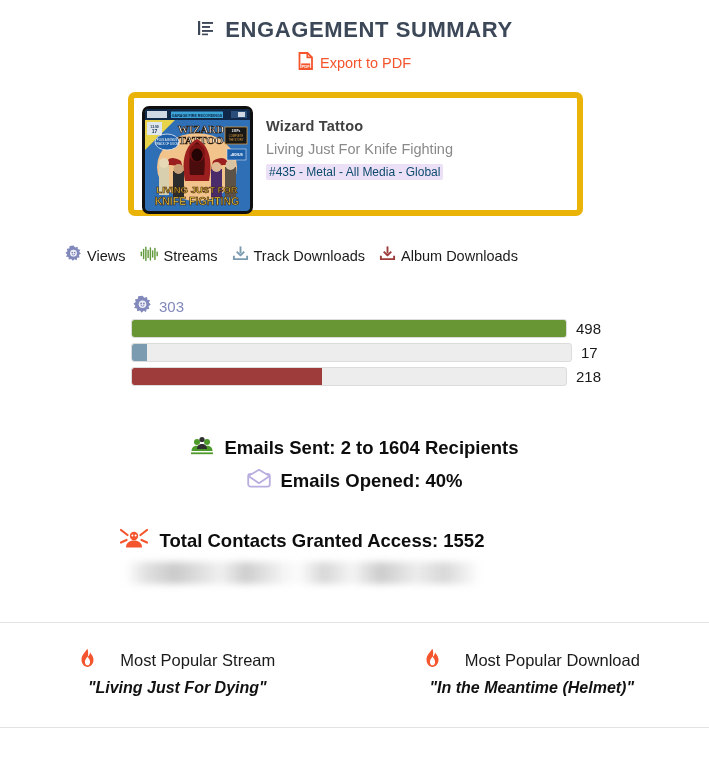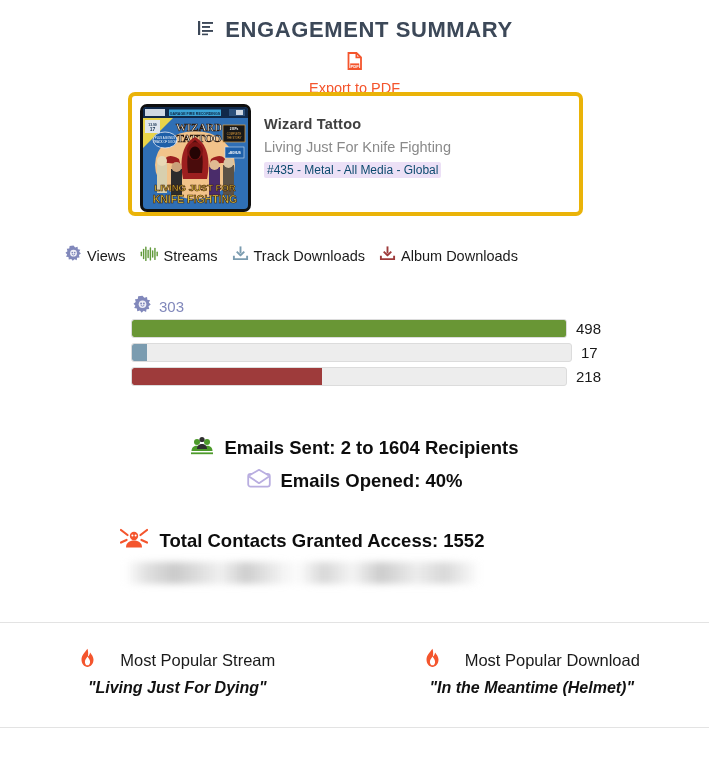--- a/index.html
+++ b/index.html
@@ -17,29 +17,29 @@
   .header { padding-top: 17px; text-align: center; }
   .title-row {
     display: flex; align-items: center; justify-content: center; gap: 9px;
   }
   .title-text {
     font-size: 22px; font-weight: bold; letter-spacing: 0.6px;
     color: #3c4858;
   }
   .export-row {
     display: flex; align-items: center; justify-content: center;
-    gap: 6px; margin-top: 9px; flex-direction: column;
+    gap: 6px; margin-top: 9px;
   }
   .export-label { color: #f4552d; font-size: 14.5px; }
 
   
   .card {
     position: absolute; left: 128px; top: 92px;
     width: 455px; height: 124px;
-    border: 4px solid #eab308; border-radius: 7px;
+    border: 6px solid #eab308; border-radius: 7px;
     background: #fff;
     display: flex; align-items: flex-start;
     padding: 8px;
   }
   .cover-frame {
     width: 111px; height: 108px; flex: 0 0 auto;
     border: 3px solid #0f0f0f; border-radius: 7px;
     overflow: hidden; background: #0f0f0f;
   }
   .cover-frame svg { display: block; }

